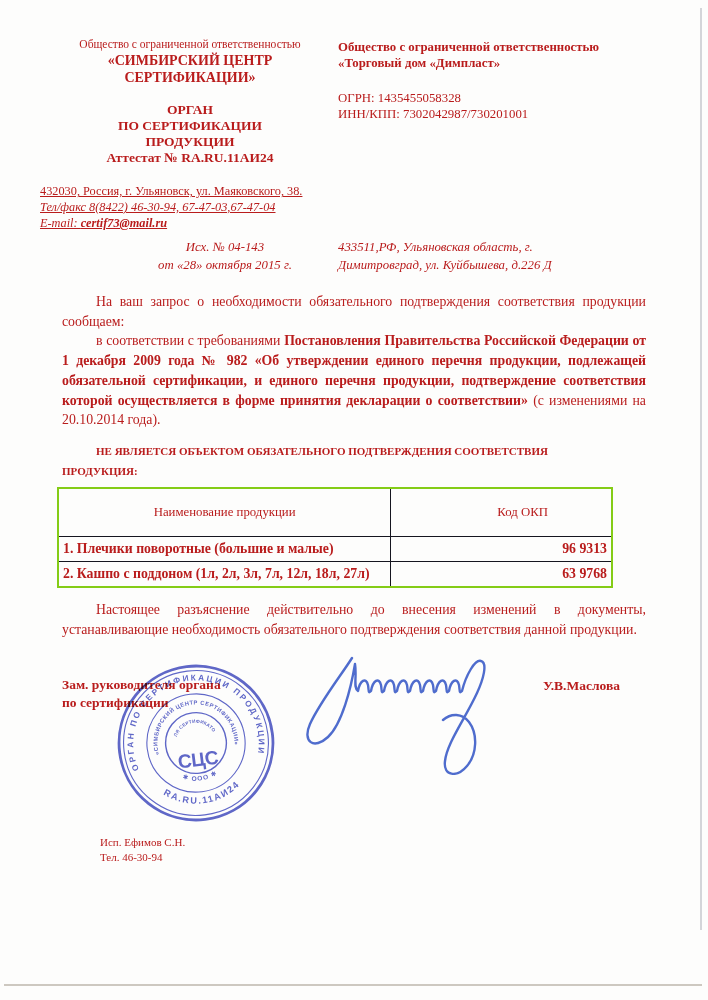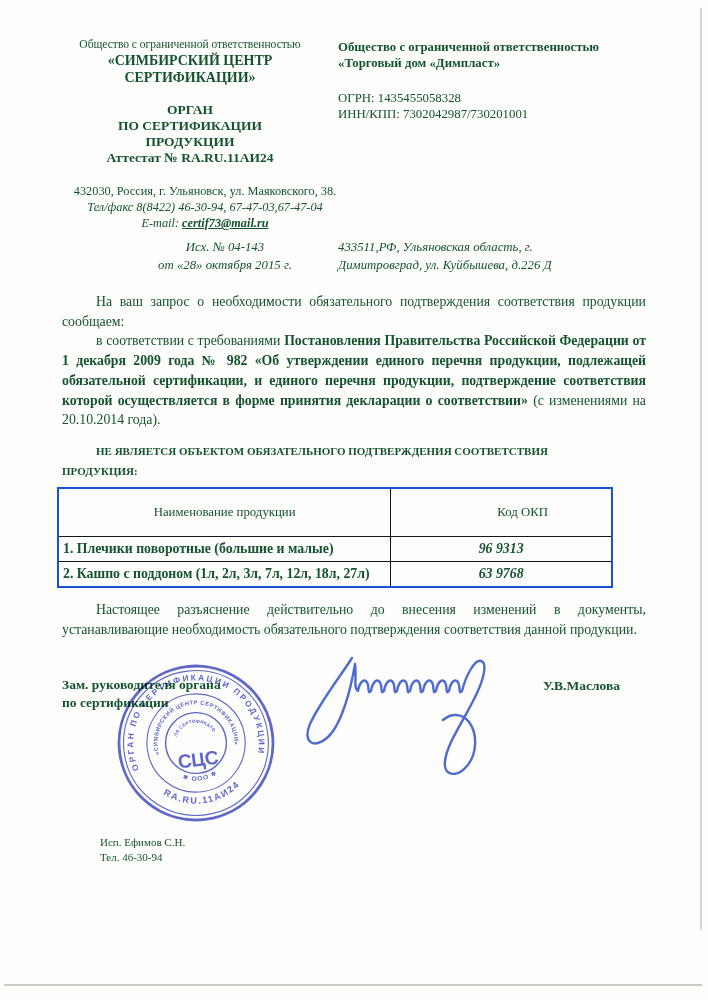--- a/index.html
+++ b/index.html
@@ -1,47 +1,47 @@
 <!DOCTYPE html>
 <html><head>
 <meta charset="utf-8">
 <style>
   html,body{margin:0;padding:0;background:#e8e8e8;}
   .page{
     position:relative;width:708px;height:1000px;margin:0 auto;
     background:#fdfdfc;overflow:hidden;
     font-family:"Liberation Serif","DejaVu Serif",serif;
-    color:#14532d;
+    color:#b91c1c;
   }
   
   .hdr-left{position:absolute;left:55px;top:38px;width:270px;text-align:center;}
   .hdr-left .org-type{font-size:11.5px;margin-bottom:2px;}
   .hdr-left .org-name{font-size:14px;font-weight:bold;line-height:17px;width:215px;margin:0 auto;}
   .hdr-left .org-lines{margin-top:16px;font-weight:bold;font-size:13.5px;line-height:16px;}
   .hdr-right{position:absolute;left:338px;top:40px;width:340px;text-align:left;}
   .hdr-right .org{font-weight:bold;font-size:12.8px;line-height:15.5px;width:290px;}
   .hdr-right .reg{margin-top:19px;font-size:12.8px;line-height:16px;}
   
-  .contact{position:absolute;left:40px;top:183px;width:330px;text-align:center;font-size:12.3px;line-height:16px;}
+  .contact{position:absolute;left:40px;top:183px;width:330px;text-align:left;font-size:12.3px;line-height:16px;text-decoration:underline;}
   .contact .it{font-style:italic;}
   .contact .email-addr{font-weight:bold;font-style:italic;text-decoration:underline;}
   .outgoing{position:absolute;left:140px;top:239px;width:170px;text-align:center;font-style:italic;font-size:12.8px;line-height:17.5px;}
   .recipient{position:absolute;left:338px;top:239px;width:330px;font-style:italic;font-size:12.8px;line-height:17.5px;}
   
   .body-flow{position:absolute;left:62px;top:292px;width:584px;font-size:13.8px;line-height:19.7px;}
   .body-flow p{margin:0;text-align:justify;text-indent:34px;}
   .p-bold{font-weight:bold;}
   .heading{margin-top:12px;font-weight:bold;font-size:11px;line-height:19.7px;text-indent:34px;width:520px;text-align:left;}
   
   table.products{border-collapse:collapse;margin:6px 4px 0 -5px;width:556px;
-    border:2px solid #1d4ed8;}
+    border:2px solid #84cc16;}
   table.products th,table.products td{border:1.6px solid #15151f;}
   table.products th{font-weight:normal;font-size:12.8px;height:45px;text-align:center;}
   table.products td{font-weight:bold;font-size:13.8px;height:22px;padding:1px 4px;}
-  table.products td.code{text-align:center;font-style:italic;}
+  table.products td.code{text-align:right;}
   table.products .c1{width:333px;}
   table.products .c2{width:177px;padding-left:44px;}
   .after-table{margin-top:12px !important;}
   
   .sig-title{position:absolute;left:62px;top:676px;font-weight:bold;font-size:13.5px;line-height:18px;z-index:2;}
   .sig-name{position:absolute;left:543px;top:678px;font-weight:bold;font-size:13.5px;z-index:2;}
   .stamp{position:absolute;left:115px;top:662px;width:162px;height:162px;
     transform:rotate(-7deg);opacity:.88;mix-blend-mode:multiply;z-index:3;}
   .stamp text{fill:#4a53c3;font-family:"Liberation Sans","DejaVu Sans",sans-serif;font-weight:bold;}
   .stamp circle{fill:none;stroke:#4a53c3;}

